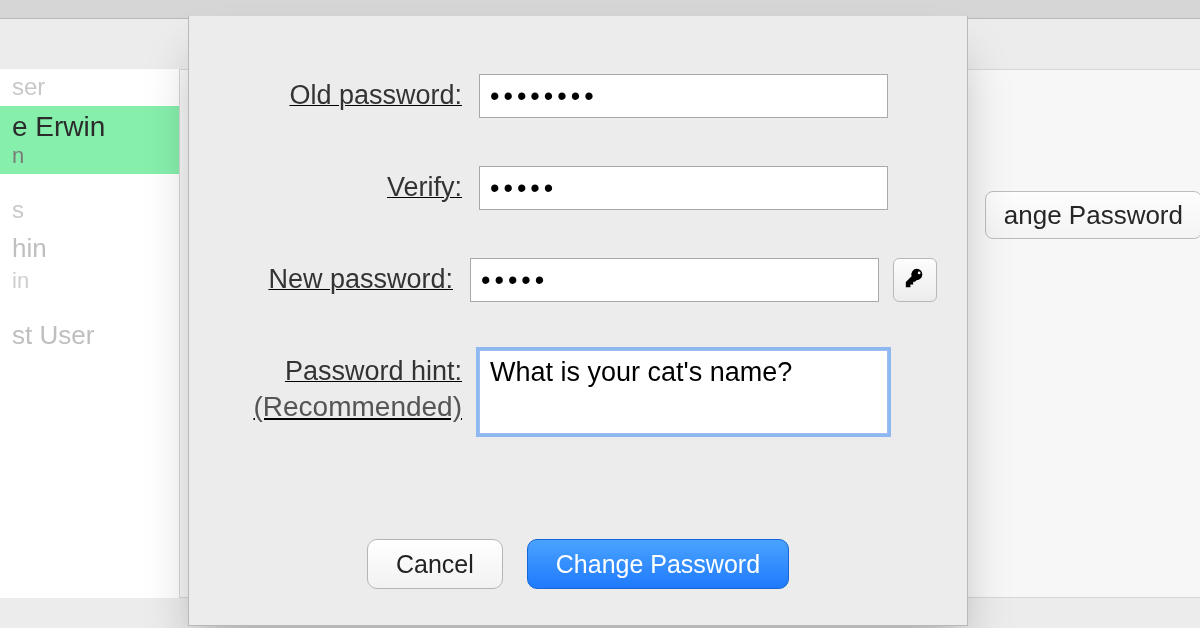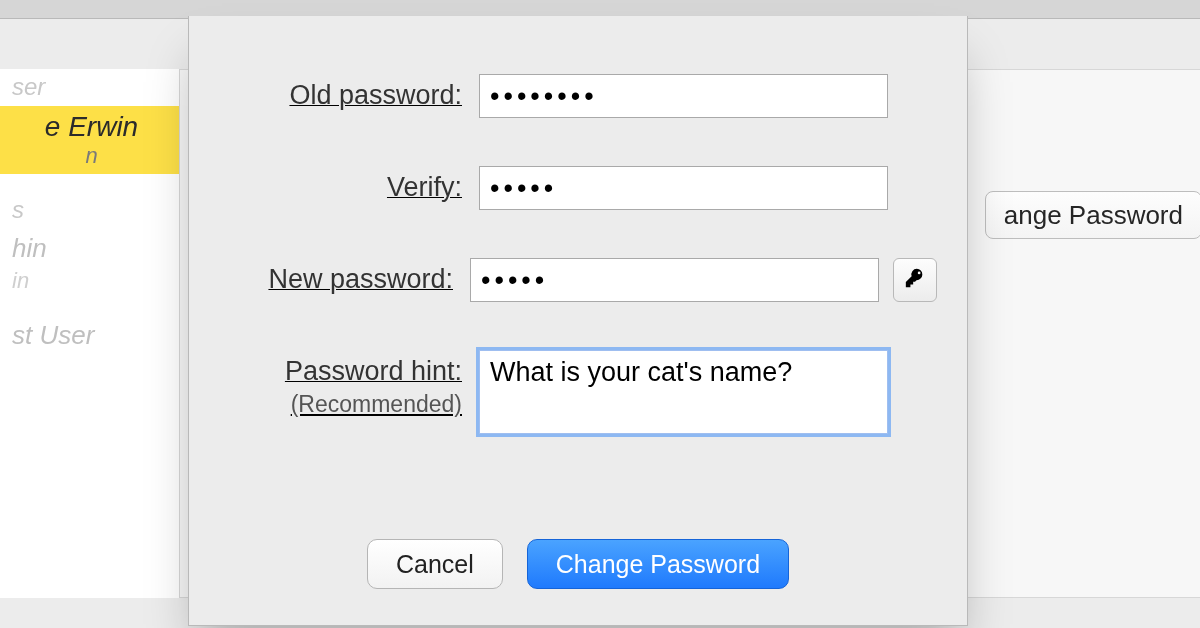--- a/index.html
+++ b/index.html
@@ -25,35 +25,33 @@
     top: 50px; left: 0; right: 0; bottom: 30px;
     border-top: 1px solid #d7d7d7;
     border-bottom: 1px solid #d7d7d7;
     background: #f7f7f7;
   }
   .sidebar {
     position: absolute;
     top: 50px; left: 0; width: 180px; bottom: 30px;
     border-right: 1px solid #d7d7d7;
     background: #ffffff;
-    font-style: italic;
   }
   .sidebar-item {
     font-size: 26px;
     color: #bfbfbf;
     padding: 4px 8px 4px 12px;
     line-height: 1.2;
     white-space: nowrap;
   }
   .sidebar-item.small { font-size: 24px; color: #c8c8c8; }
   .sidebar-item.sub  { font-size: 22px; color: #cfcfcf; padding-top:0; }
   .sidebar-selected {
-    background: #fde047;
+    background: #86efac;
     color: #2b2b2b;
-    text-align: center;
   }
   .sidebar-selected .s-name { color: #2b2b2b; font-size: 28px; }
   .sidebar-selected .s-sub  { color: #7a7a7a; font-size: 22px; }
   .bg-button {
     position: absolute;
     top: 172px; right: -2px;
     height: 48px;
     padding: 0 18px;
     background: linear-gradient(#fdfdfd,#f4f4f4);
     border: 1px solid #bdbdbd;
@@ -91,21 +89,21 @@
     padding-right: 17px;
     padding-top: 6px;
     text-decoration: underline;
   }
   .label-col label {
     font-size: 27px;
     color: #333;
   }
   .label-col .subtle {
     display: block;
-    font-size: 23px;
+    font-size: 28px;
     color: #555;
     margin-top: 4px;
   }
   .field-col {
     flex: 1;
     display: flex;
     align-items: center;
     gap: 14px;
   }
   input[type=password], textarea {

